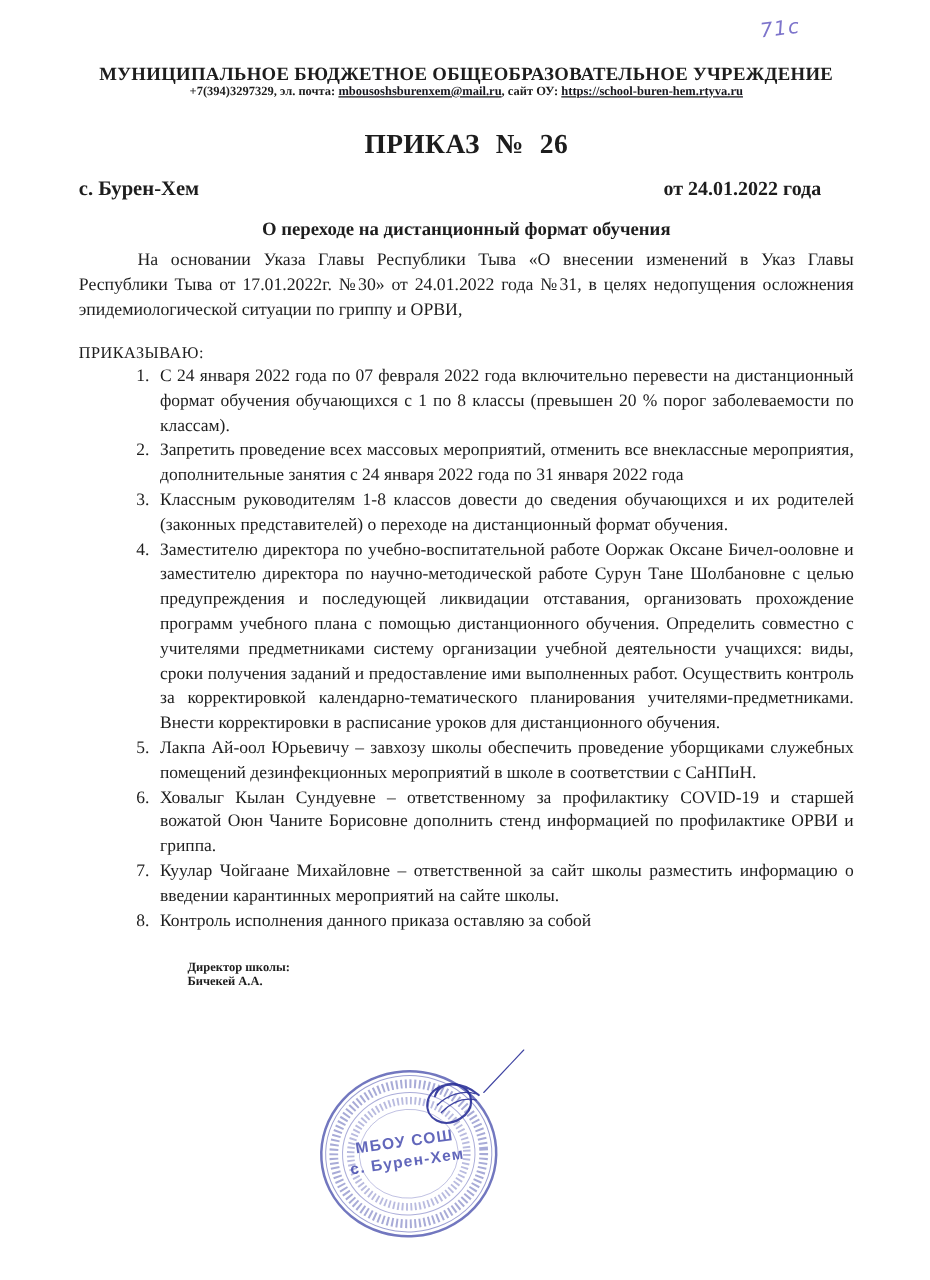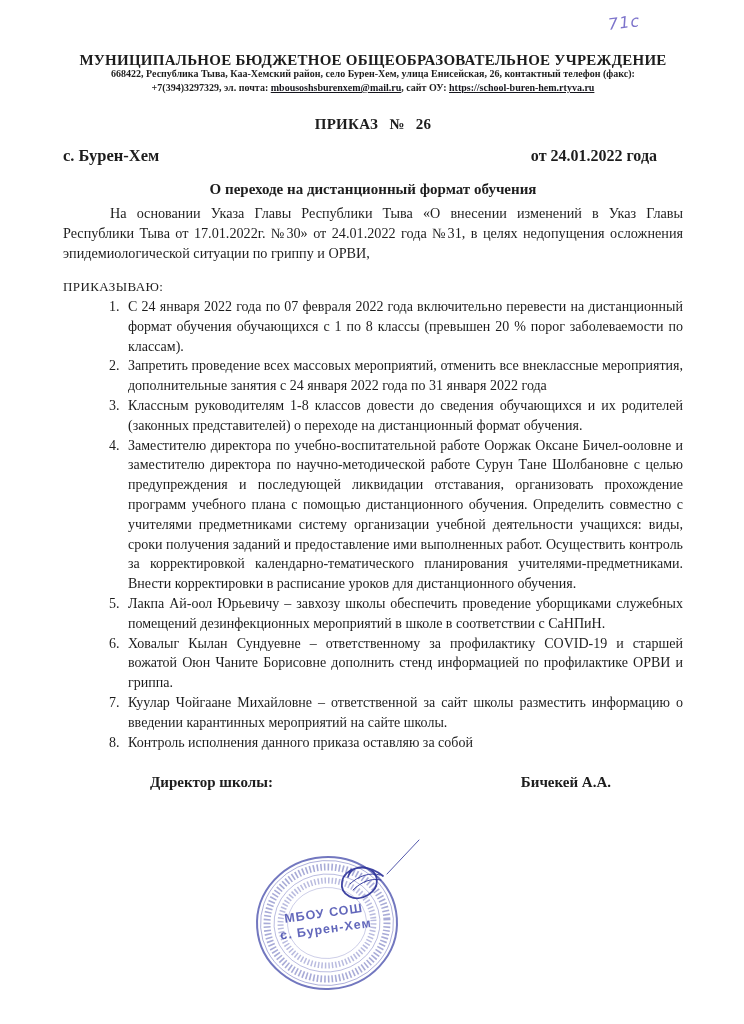--- a/index.html
+++ b/index.html
@@ -9,53 +9,52 @@
     -webkit-font-smoothing:antialiased;
   }
   .content{padding:54px 61px 0 63px;}
 
   
   .lh-line{font-size:15px;font-weight:bold;text-align:center;line-height:13px;letter-spacing:.25px;}
   .lh-rule{border-bottom:1.6px solid #2b2b2b;padding-bottom:2px;margin-bottom:2px;}
   .lh-small{font-size:10px;font-weight:bold;text-align:center;line-height:14px;}
   .lh-link{color:#16161d;text-decoration:underline;font-weight:bold;cursor:pointer;}
 
-  .order-title{text-align:center;font-weight:bold;font-size:15px;margin-top:21px;word-spacing:7px;letter-spacing:.3px;}
+  .order-title{text-align:center;font-weight:bold;font-size:22px;margin-top:21px;word-spacing:7px;letter-spacing:.3px;}
   .place-date{display:flex;justify-content:space-between;align-items:baseline;margin-top:13px;padding-right:26px;}
   .place{font-weight:bold;font-size:16.5px;}
   .date{font-weight:bold;font-size:16px;}
   .subject{text-align:center;font-weight:bold;font-size:15px;margin-top:15px;}
 
   .preamble{font-size:14.2px;line-height:20px;text-align:justify;text-indent:47px;margin-top:5px;}
   .directive{font-size:13px;margin-top:16px;letter-spacing:.4px;}
 
   ol.items{margin:2px 0 0 0;padding-left:60px;font-size:14px;line-height:19.8px;text-align:justify;}
   ol.items li{padding-left:5px;}
 
-  .sign-row{display:flex;justify-content:space-between;margin-top:22px;padding-left:87px;padding-right:72px;font-weight:bold;font-size:15px;position:relative;z-index:1;}
+  .sign-row{display:flex;justify-content:space-between;margin-top:22px;padding-left:87px;padding-right:72px;font-weight:bold;font-size:10px;position:relative;z-index:1;flex-direction:column;}
 
   .hand-mark{
     position:absolute;top:13px;left:608px;color:#7066c6;font-size:16px;font-style:italic;
     transform:rotate(-7deg);letter-spacing:1px;opacity:.9;
     font-family:"DejaVu Sans",sans-serif;
   }
 
   .stamp{position:absolute;left:254px;top:854px;width:146px;height:138px;z-index:2;pointer-events:none;}
   .stamp svg{overflow:visible;}
 </style>
 </head>
 <body>
 
 <div class="hand-mark">71с</div>
 
 <div class="content">
 
   <header>
     <div class="lh-line">МУНИЦИПАЛЬНОЕ БЮДЖЕТНОЕ ОБЩЕОБРАЗОВАТЕЛЬНОЕ УЧРЕЖДЕНИЕ</div>
-    <div class="lh-small">668422, Республика Тыва, Каа-Хемский район, село Бурен-Хем, улица Енисейская, 26, контактный телефон (факс):</div>
     <div class="lh-small"><span>+7(394)3297329, эл. почта: </span><a class="lh-link">mbousoshsburenxem@mail.ru</a><span>,  сайт ОУ: </span><a class="lh-link">https://school-buren-hem.rtyva.ru</a></div>
   </header>
 
   <div class="order-title">ПРИКАЗ № 26</div>
 
   <div class="place-date">
     <span class="place">с. Бурен-Хем</span>
     <span class="date">от 24.01.2022 года</span>
   </div>
 

